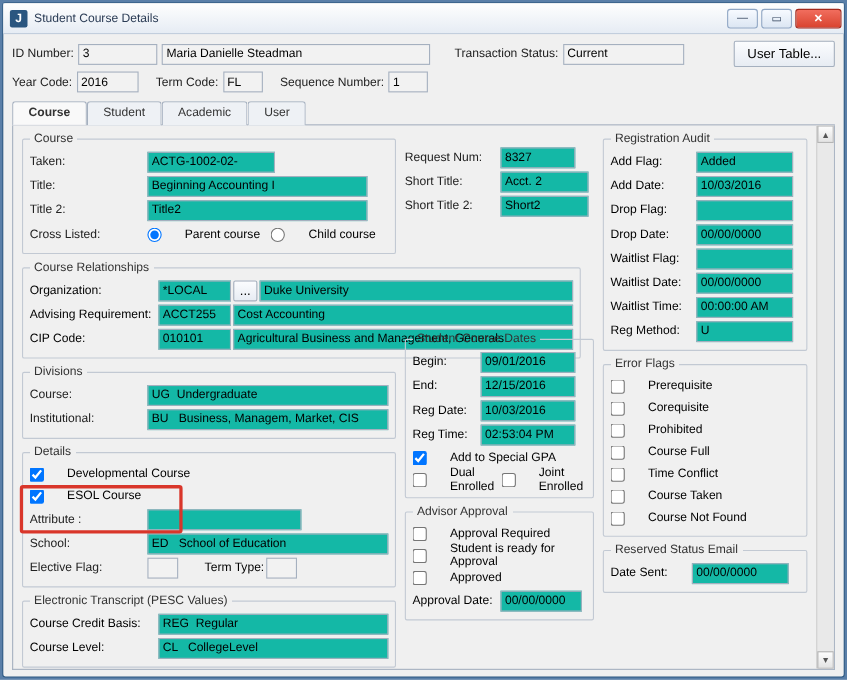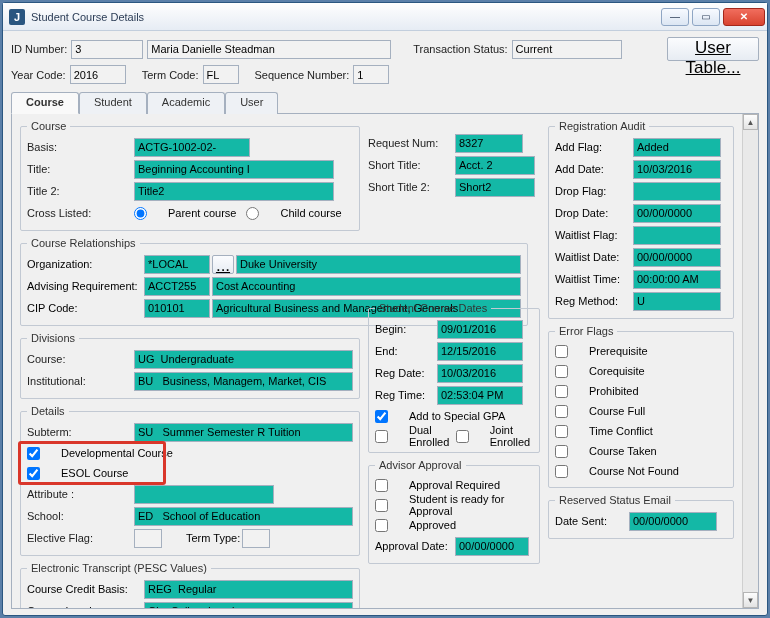--- a/index.html
+++ b/index.html
@@ -68,22 +68,21 @@
     padding:1px 3px;
     font-size:11px;
   }
   .txt.ro { background:#f2f2f2; }
   .btn {
     border:1px solid #a5b0bf;
     background: linear-gradient(#fbfcfe,#e7ecf3);
     height: 24px;
     padding: 0 10px;
     border-radius:2px;
-    font-size:17px;
-    text-decoration:underline;
+    font-size:12px;
   }
   .tabs {
     margin-top:6px;
     display:flex;
     gap:0;
     border-bottom:1px solid #a5b0bf;
     position:relative;
     height:22px;
   }
   .tab {
@@ -192,21 +191,21 @@
 
       <div style="display:flex; gap:8px; margin-right:18px;">
 
         <div class="col" style="width:340px">
 
           <fieldset>
             <legend>Course</legend>
             <div class="cols">
               <div class="col" style="width:100%">
                 <div class="row">
-                  <label class="k">Basis:</label>
+                  <label class="k">Taken:</label>
                   <input class="txt" style="width: 116px;" value="ACTG-1002-02-">
                 </div>
                 <div class="row">
                   <label class="k">Title:</label>
                   <input class="txt" style="width: 200px;" value="Beginning Accounting I">
                 </div>
                 <div class="row">
                   <label class="k">Title 2:</label>
                   <input class="txt" style="width: 200px;" value="Title2">
                 </div>
@@ -254,24 +253,20 @@
               <input class="txt" style="flex: 1 1 0%;" value="UG  Undergraduate">
               </div>
             <div class="row">
                 <label class="k">Institutional:</label>
               <input class="txt" style="flex: 1 1 0%;" value="BU   Business, Managem, Market, CIS">
               </div>
           </fieldset>
 
           <fieldset style="position:relative">
             <legend>Details</legend>
-            <div class="row">
-                <label class="k">Subterm:</label>
-              <input class="txt" style="flex: 1 1 0%;" value="SU   Summer Semester R Tuition">
-              </div>
             <div class="chk">
                 <input type="checkbox" checked="" style="">
                 <span>Developmental Course</span>
               </div>
             <div class="chk">
                 <input type="checkbox" checked="" style="">
                 <span>ESOL Course</span>
               </div>
             <div class="row">
                 <label class="k">Attribute :</label>

